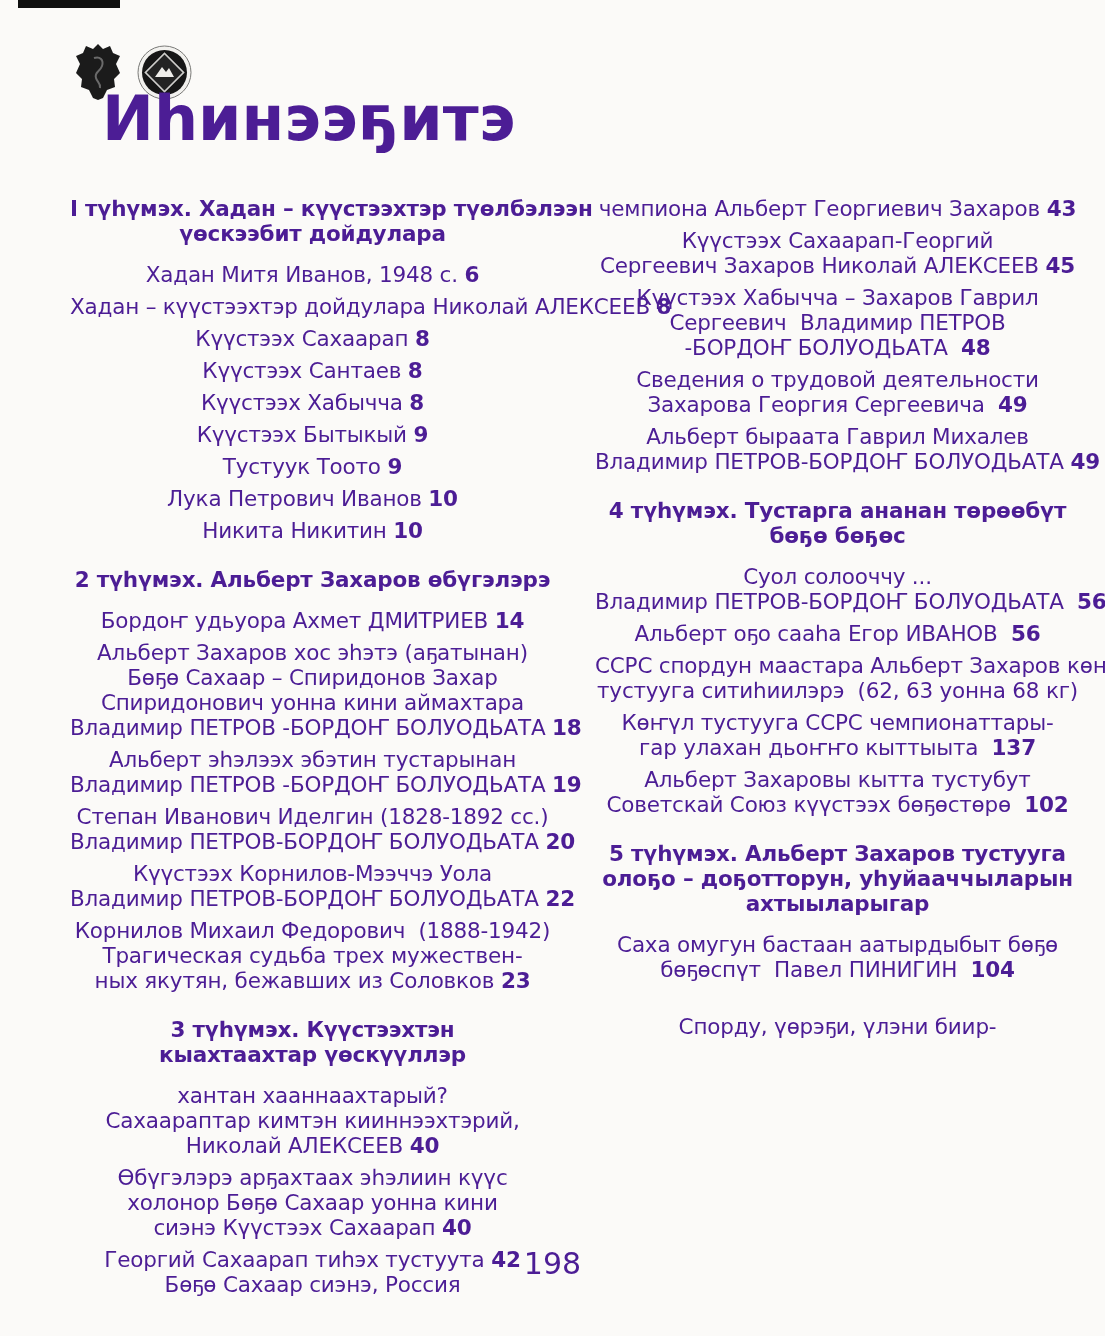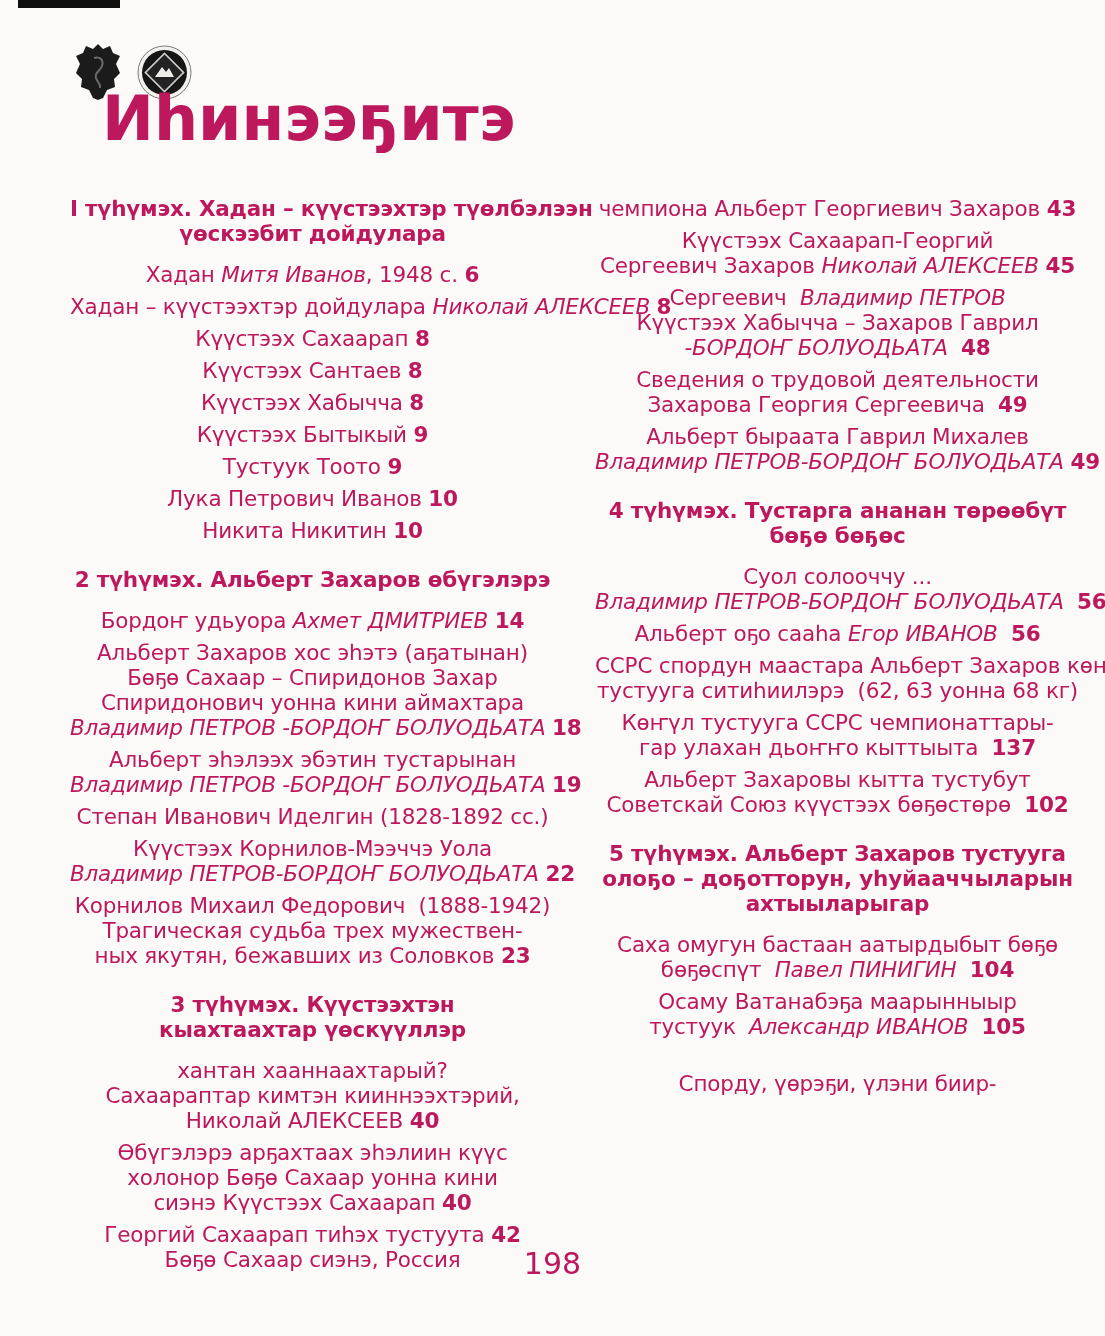--- a/index.html
+++ b/index.html
@@ -1,32 +1,32 @@
 <!DOCTYPE html>
 <html><head>
 <meta charset="utf-8">
 <style>
   html,body{margin:0;padding:0;background:#fbfaf8;}
   .page{position:relative;width:1105px;height:1336px;background:#fbfaf8;
-        font-family:"DejaVu Sans",sans-serif;color:#be185d;overflow:hidden;letter-spacing:-0.2px;}
+        font-family:"DejaVu Sans",sans-serif;color:#4c1d95;overflow:hidden;letter-spacing:-0.2px;}
   .scan-strip{position:absolute;left:18px;top:0;width:102px;height:8px;background:#101010;}
   .logos{position:absolute;left:74px;top:42px;display:flex;gap:15px;align-items:flex-start;}
   .title{position:absolute;left:102px;top:82px;margin:0;font-size:62px;font-weight:600;letter-spacing:0;}
   .columns{position:absolute;top:196px;left:0;display:flex;width:1105px;}
   .col{text-align:center;font-size:21.5px;line-height:25px;}
   #col-left{margin-left:70px;width:485px;}
   #col-right{margin-left:40px;width:485px;}
   .block{margin:0;}
   .line{white-space:nowrap;}
   .hdr{font-weight:bold;margin:24px 0 16px;}
   .col .hdr:first-child{margin-top:0;}
   .entry{margin:0 0 7px;}
   .spaced{margin-top:32px;}
   .sn{font-style:normal;}
-  .si{font-style:italic;text-align:center;}
+  .si{text-align:center;}
   .sb{font-weight:bold;}
   .page-num{position:absolute;top:1246px;left:50%;transform:translateX(-50%);
             font-size:30px;font-weight:normal;letter-spacing:0;}
   .emblem{display:block;}
 </style>
 </head>
 <body>
 
 <div class="page">
   <div class="scan-strip"></div>
@@ -90,20 +90,21 @@
           <div class="line"><span class="sn">Бөҕө Сахаар – Спиридонов Захар</span></div>
           <div class="line"><span class="sn">Спиридонович уонна кини аймахтара</span></div>
           <div class="line"><span class="si">Владимир ПЕТРОВ -БОРДОҤ БОЛУОДЬАТА</span><span class="sn"> </span><span class="sb">18</span></div>
         </div>
         <div class="block entry">
           <div class="line"><span class="sn">Альберт эһэлээх эбэтин тустарынан</span></div>
           <div class="line"><span class="si">Владимир ПЕТРОВ -БОРДОҤ БОЛУОДЬАТА</span><span class="sn"> </span><span class="sb">19</span></div>
         </div>
         <div class="block entry">
           <div class="line"><span class="sn">Степан Иванович Иделгин (1828-1892 сс.)</span></div>
+          <div class="line"><span class="si">Владимир ПЕТРОВ-БОРДОҤ БОЛУОДЬАТА</span><span class="sn"> </span><span class="sb">20</span></div>
         </div>
         <div class="block entry">
           <div class="line"><span class="sn">Күүстээх Корнилов-Мээччэ Уола</span></div>
           <div class="line"><span class="si">Владимир ПЕТРОВ-БОРДОҤ БОЛУОДЬАТА</span><span class="sn"> </span><span class="sb">22</span></div>
         </div>
         <div class="block entry">
           <div class="line"><span class="sn">Корнилов Михаил Федорович&nbsp; (1888-1942)</span></div>
           <div class="line"><span class="sn">Трагическая судьба трех мужествен-</span></div>
           <div class="line"><span class="sn">ных якутян, бежавших из Соловков </span><span class="sb">23</span></div>
         </div>
@@ -128,22 +129,22 @@
       </section>
     <section class="col" id="col-right">
         <div class="block entry">
           <div class="line"><span class="sn">чемпиона Альберт Георгиевич Захаров </span><span class="sb">43</span></div>
         </div>
         <div class="block entry">
           <div class="line"><span class="sn">Күүстээх Сахаарап-Георгий</span></div>
           <div class="line"><span class="sn">Сергеевич Захаров </span><span class="si">Николай АЛЕКСЕЕВ</span><span class="sn"> </span><span class="sb">45</span></div>
         </div>
         <div class="block entry">
+          <div class="line"><span class="sn">Күүстээх Хабычча – Захаров Гаврил</span></div>
           <div class="line"><span class="sn">Сергеевич&nbsp; </span><span class="si">Владимир ПЕТРОВ</span></div>
-          <div class="line"><span class="sn">Күүстээх Хабычча – Захаров Гаврил</span></div>
           <div class="line"><span class="si">-БОРДОҤ БОЛУОДЬАТА</span><span class="sn">&nbsp; </span><span class="sb">48</span></div>
         </div>
         <div class="block entry">
           <div class="line"><span class="sn">Сведения о трудовой деятельности</span></div>
           <div class="line"><span class="sn">Захарова Георгия Сергеевича&nbsp; </span><span class="sb">49</span></div>
         </div>
         <div class="block entry">
           <div class="line"><span class="sn">Альберт быраата Гаврил Михалев</span></div>
           <div class="line"><span class="si">Владимир ПЕТРОВ-БОРДОҤ БОЛУОДЬАТА</span><span class="sn"> </span><span class="sb">49</span></div>
         </div>
@@ -172,24 +173,20 @@
         </div>
         <div class="block hdr">
           <div class="line">5 түһүмэх. Альберт Захаров тустууга</div>
           <div class="line">олоҕо – доҕотторун, уһуйааччыларын</div>
           <div class="line">ахтыыларыгар</div>
         </div>
         <div class="block entry">
           <div class="line"><span class="sn">Саха омугун бастаан аатырдыбыт бөҕө</span></div>
           <div class="line"><span class="sn">бөҕөспүт&nbsp; </span><span class="si">Павел ПИНИГИН</span><span class="sn">&nbsp; </span><span class="sb">104</span></div>
         </div>
-        <div class="block entry">
-          <div class="line"><span class="sn">Осаму Ватанабэҕа маарынныыр</span></div>
-          <div class="line"><span class="sn">тустуук&nbsp; </span><span class="si">Александр ИВАНОВ</span><span class="sn">&nbsp; </span><span class="sb">105</span></div>
-        </div>
         <div class="block entry spaced">
           <div class="line"><span class="sn">Спорду, үөрэҕи, үлэни биир-</span></div>
         </div>
       </section>
   </main>
 
   <div class="page-num">198</div>
 </div>
 
 </body></html>

